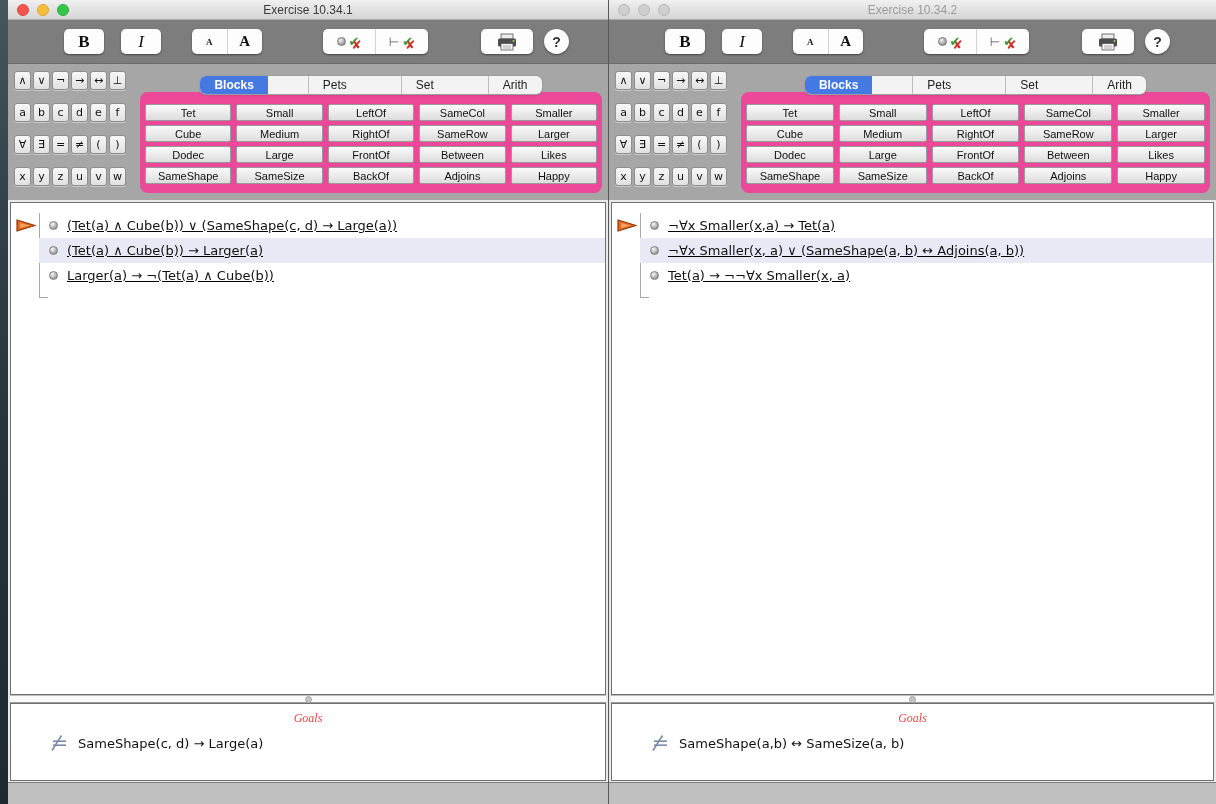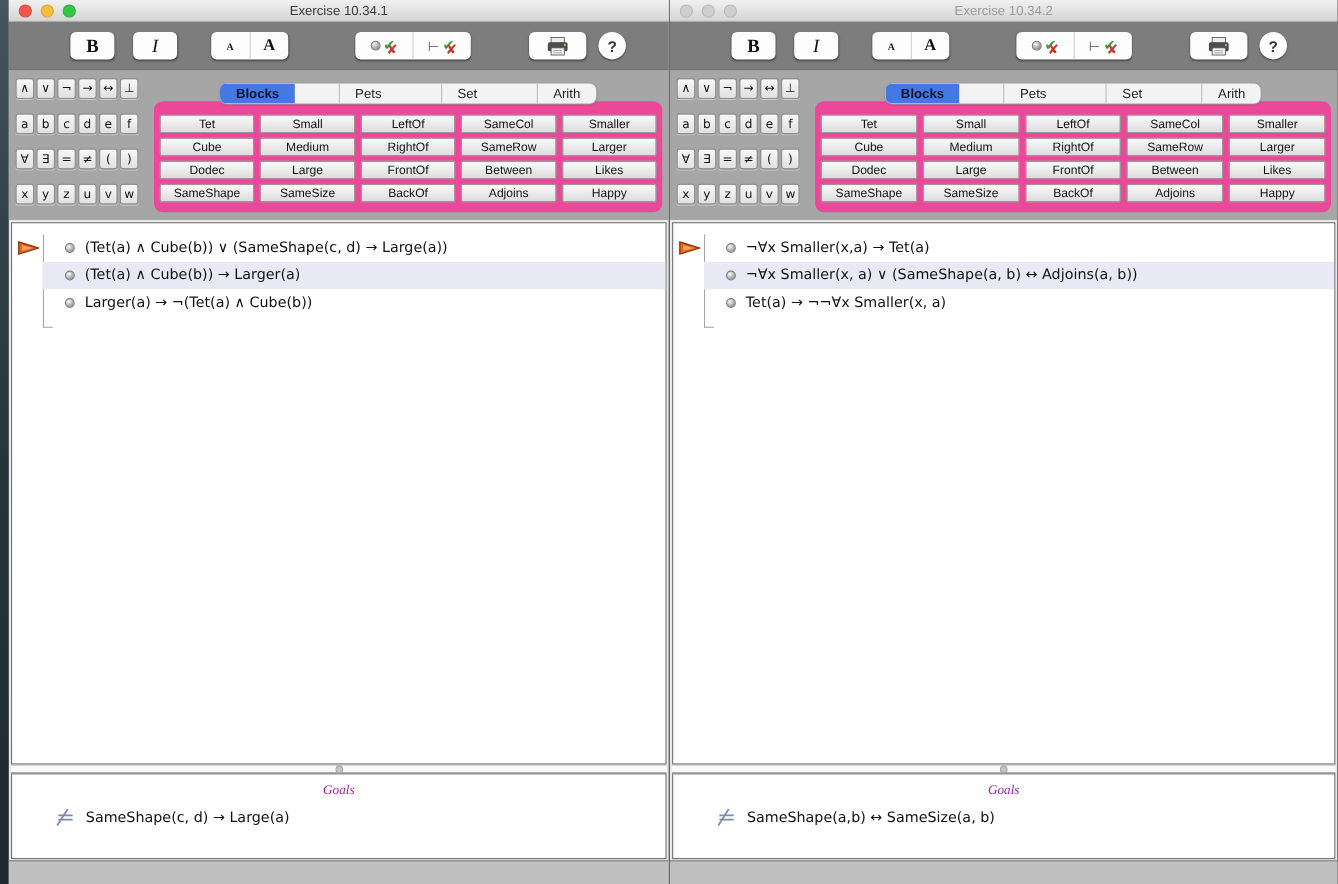--- a/index.html
+++ b/index.html
@@ -61,53 +61,53 @@
   .sym-row { display: flex; margin-bottom: 13px; }
   .sym-btn { width: 17px; height: 19px; margin: 0 1px; text-align: center; line-height: 18px;
     font-family: "DejaVu Sans", sans-serif; font-size: 11px; color: #111;
     background: linear-gradient(180deg, #f8f8f8, #e0e0e0); border: 1px solid #8e8e8e;
     border-radius: 3px; box-shadow: 0 1px 0 rgba(255,255,255,.4); }
   .pred-area { flex: 1; margin-left: 9px; display: flex; flex-direction: column; align-items: center; }
   .tabs { display: flex; background: #f3f3f3; border-radius: 6px; overflow: hidden;
     box-shadow: 0 0 0 1px #9e9e9e, 0 1px 2px rgba(0,0,0,.3); margin-top: 5px; z-index: 2; }
   .tab { padding: 2px 14px; font-size: 12px; color: #222; }
   .tab + .tab { border-left: 1px solid #bdbdbd; margin-left: 40px; }
-  .tab.selected { background: #4479e4; font-weight: bold; color: #0f172a; }
+  .tab.selected { background: #4479e4; font-weight: bold; color: #ffffff; }
   .pred-panel { width: 100%; background: #ec4899; border-radius: 8px; margin-top: -2px;
     padding: 12px 5px 5px; }
   .pred-row { display: flex; gap: 5px; margin-bottom: 4px; }
   .pred-btn { flex: 1; height: 17px; font-size: 11px; color: #111; text-align: center;
     line-height: 16px; background: linear-gradient(180deg, #fafafa, #dcdcdc);
     border: 1px solid #9a9a9a; border-radius: 2px; }
 
   
   .proof { flex: 1; margin: 2px 2px 0; background: #fff; border: 1px solid #707070;
     box-shadow: inset 0 0 0 1px #fff; position: relative; padding-top: 10px; overflow: hidden; }
   .fitch-line { position: absolute; left: 28px; top: 10px; width: 9px; height: 85px;
     border-left: 1px solid #a8a8a8; border-bottom: 1px solid #a8a8a8; }
   .prow { display: flex; height: 25px; align-items: center; position: relative; }
   .arrow-slot { width: 28px; flex: 0 0 28px; padding-left: 5px; display: flex; align-items: center; }
-  .row-body { flex: 1; display: flex; align-items: center; padding-left: 20px; height: 100%; }
+  .row-body { flex: 1; display: flex; align-items: center; padding-left: 10px; height: 100%; text-decoration: underline; }
   .row-body.hl { background: #e9e9f5; }
   .bullet { width: 9px; height: 9px; border-radius: 50%; flex: 0 0 9px; margin-right: 9px;
     background: radial-gradient(circle at 35% 30%, #fafafa, #a3a3a3 65%, #8a8a8a);
     border: 1px solid #7e7e7e; }
   .ptext { font-family: "DejaVu Sans", sans-serif; font-size: 13px; color: #111; white-space: pre; }
 
   
   .splitter { height: 8px; flex: 0 0 8px; background: #fafafa; border-top: 1px solid #bbb;
     border-bottom: 1px solid #999; display: flex; align-items: center; justify-content: center;
     margin: 0 2px; }
   .knob { width: 7px; height: 7px; border-radius: 50%; background: #c4c4c4; border: 1px solid #a8a8a8; }
 
   
   .goals { height: 78px; flex: 0 0 78px; margin: 0 2px; background: #fff;
     border: 1px solid #707070; box-shadow: inset 0 0 0 1px #fff; }
   .goals-title { text-align: center; font-family: "Liberation Serif", serif; font-style: italic;
-    font-size: 12px; color: #a21caf; margin-top: 7px; }
+    font-size: 12px; color: #ef4444; margin-top: 7px; }
   .goal-row { display: flex; align-items: center; margin: 9px 0 0 38px; text-align: right; }
   .goal-text { font-family: "DejaVu Sans", sans-serif; font-size: 13px; color: #111; margin-left: 9px; }
 
   
   .statusbar { height: 22px; flex: 0 0 22px; background: #c0c0c0; border-top: 1px solid #7e7e7e;
     margin-top: 1px; }
 </style>
 </head>
 <body>
 

